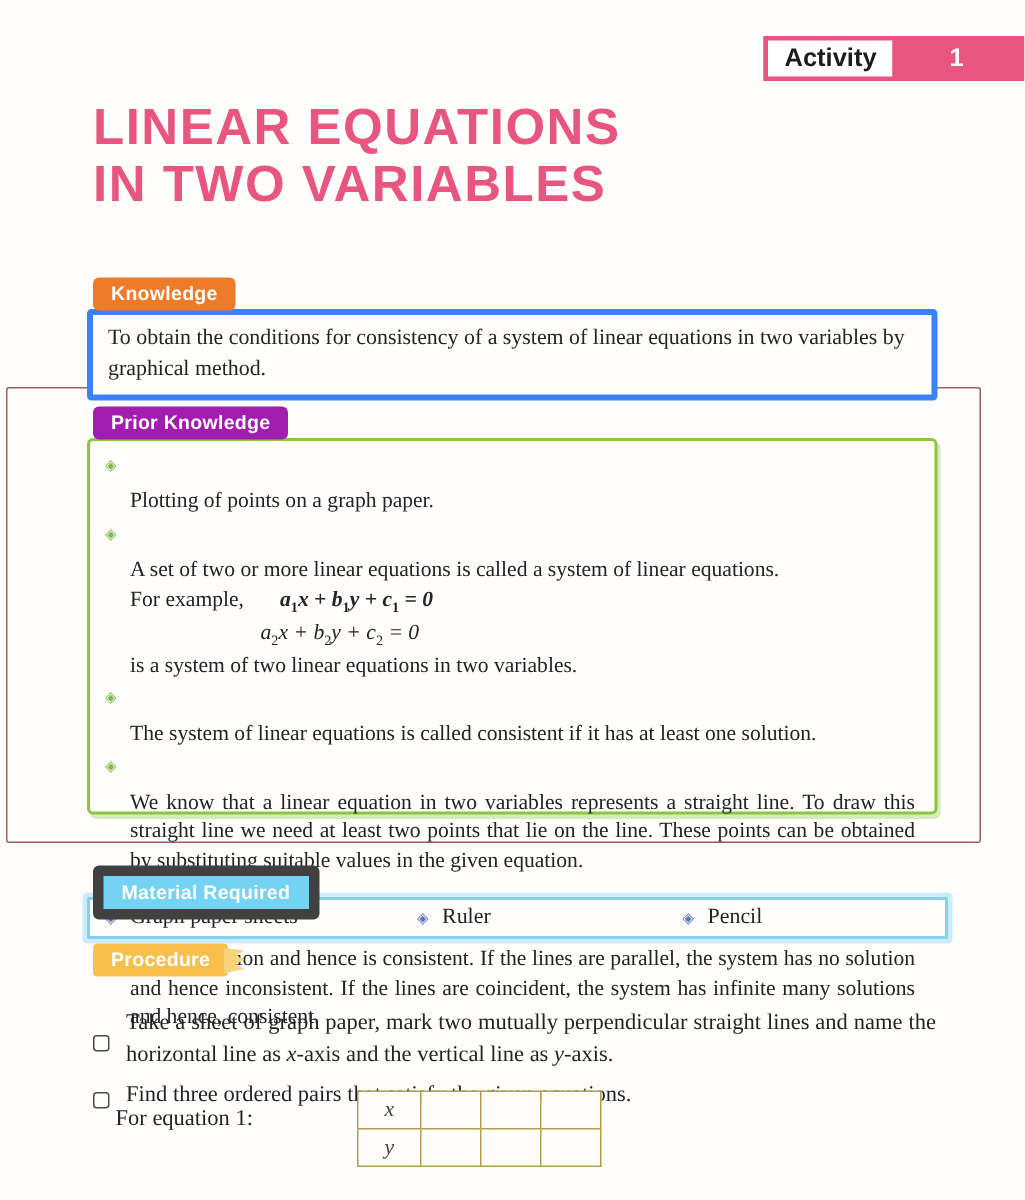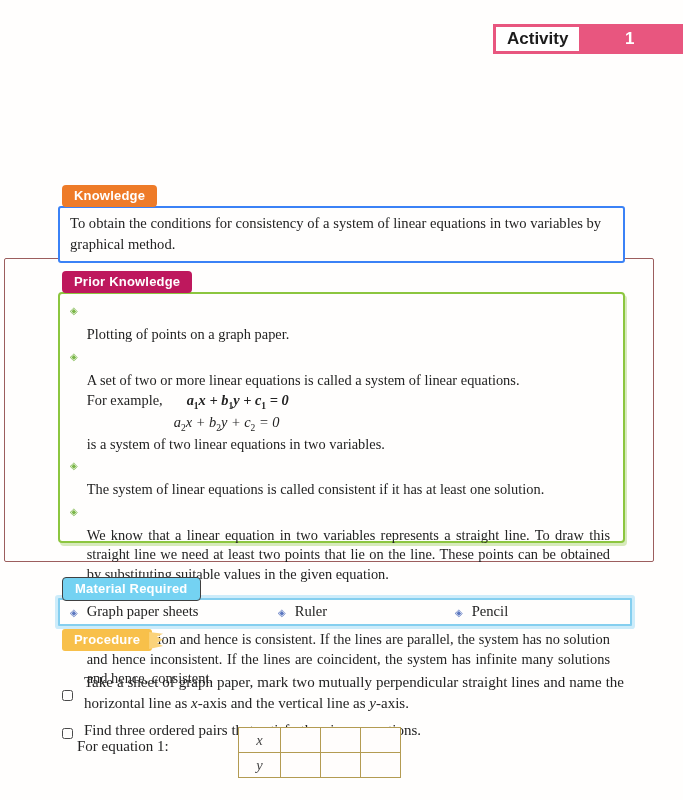--- a/index.html
+++ b/index.html
@@ -16,21 +16,21 @@
 
   
   .activity-badge {
     position: absolute;
     top: 24px;
     right: 0;
     display: flex;
     align-items: stretch;
     border: 3px solid #e8567f;
     height: 30px;
-    width: 190px;
+    width: 174px;
     background: #e8567f;
   }
   .activity-label {
     background: #ffffff;
     color: #1c1c1c;
     font-family: "Liberation Sans", sans-serif;
     font-weight: bold;
     font-size: 17px;
     padding: 0 11px;
     display: flex;
@@ -68,43 +68,43 @@
     font-family: "Liberation Sans", sans-serif;
     font-weight: bold;
     font-size: 13px;
     color: #ffffff;
     padding: 3px 12px 4px 12px;
     border-radius: 4px;
     z-index: 3;
     letter-spacing: 0.2px;
   }
   .objective-badge { top: 185px; left: 62px; background: #ee7b28; }
-  .pk-badge        { top: 271px; left: 62px; background: #be185d; }
-  .mat-badge       { top: 577px; left: 62px; background: #74d2f2; border: 1px solid #404040; }
+  .pk-badge        { top: 271px; left: 62px; background: #a21caf; }
+  .mat-badge       { top: 577px; left: 62px; background: #74d2f2; border: 7px solid #404040; }
   .proc-badge      { top: 629px; left: 62px; background: #f8c04a; border-radius: 3px; }
   .proc-badge::after {
     content: "";
     position: absolute;
     right: -11px;
     top: 3px;
     width: 14px;
     height: 17px;
     background: #fbd37a;
     clip-path: polygon(0 0, 100% 10%, 55% 28%, 100% 46%, 55% 64%, 100% 82%, 0 100%);
     z-index: -1;
   }
 
   
   .objective-box {
     position: absolute;
     top: 206px;
     left: 58px;
     width: 567px;
     min-height: 46px;
-    border: 2px solid #3b82f6;
+    border: 4px solid #3b82f6;
     border-radius: 3px;
     background: #fffefd;
     padding: 5px 10px 6px 10px;
     font-size: 14.6px;
     line-height: 1.45;
     z-index: 2;
   }
 
   
   .outer-frame {
@@ -240,20 +240,24 @@
 </head>
 <body>
 
 <div class="page">
 
   <div class="activity-badge">
     <div class="activity-label">Activity</div>
     <div class="activity-number">1</div>
   </div>
 
+  <div class="chapter-title">
+    <div>LINEAR EQUATIONS</div>
+    <div>IN TWO VARIABLES</div>
+  </div>
 
   <div class="badge objective-badge">Knowledge</div>
   <div class="objective-box">
     <span>To obtain the conditions for consistency of a system of linear equations in two variables by graphical method.</span>
   </div>
 
   <div class="outer-frame"></div>
 
   <div class="badge pk-badge">Prior Knowledge</div>
   <div class="pk-box">

